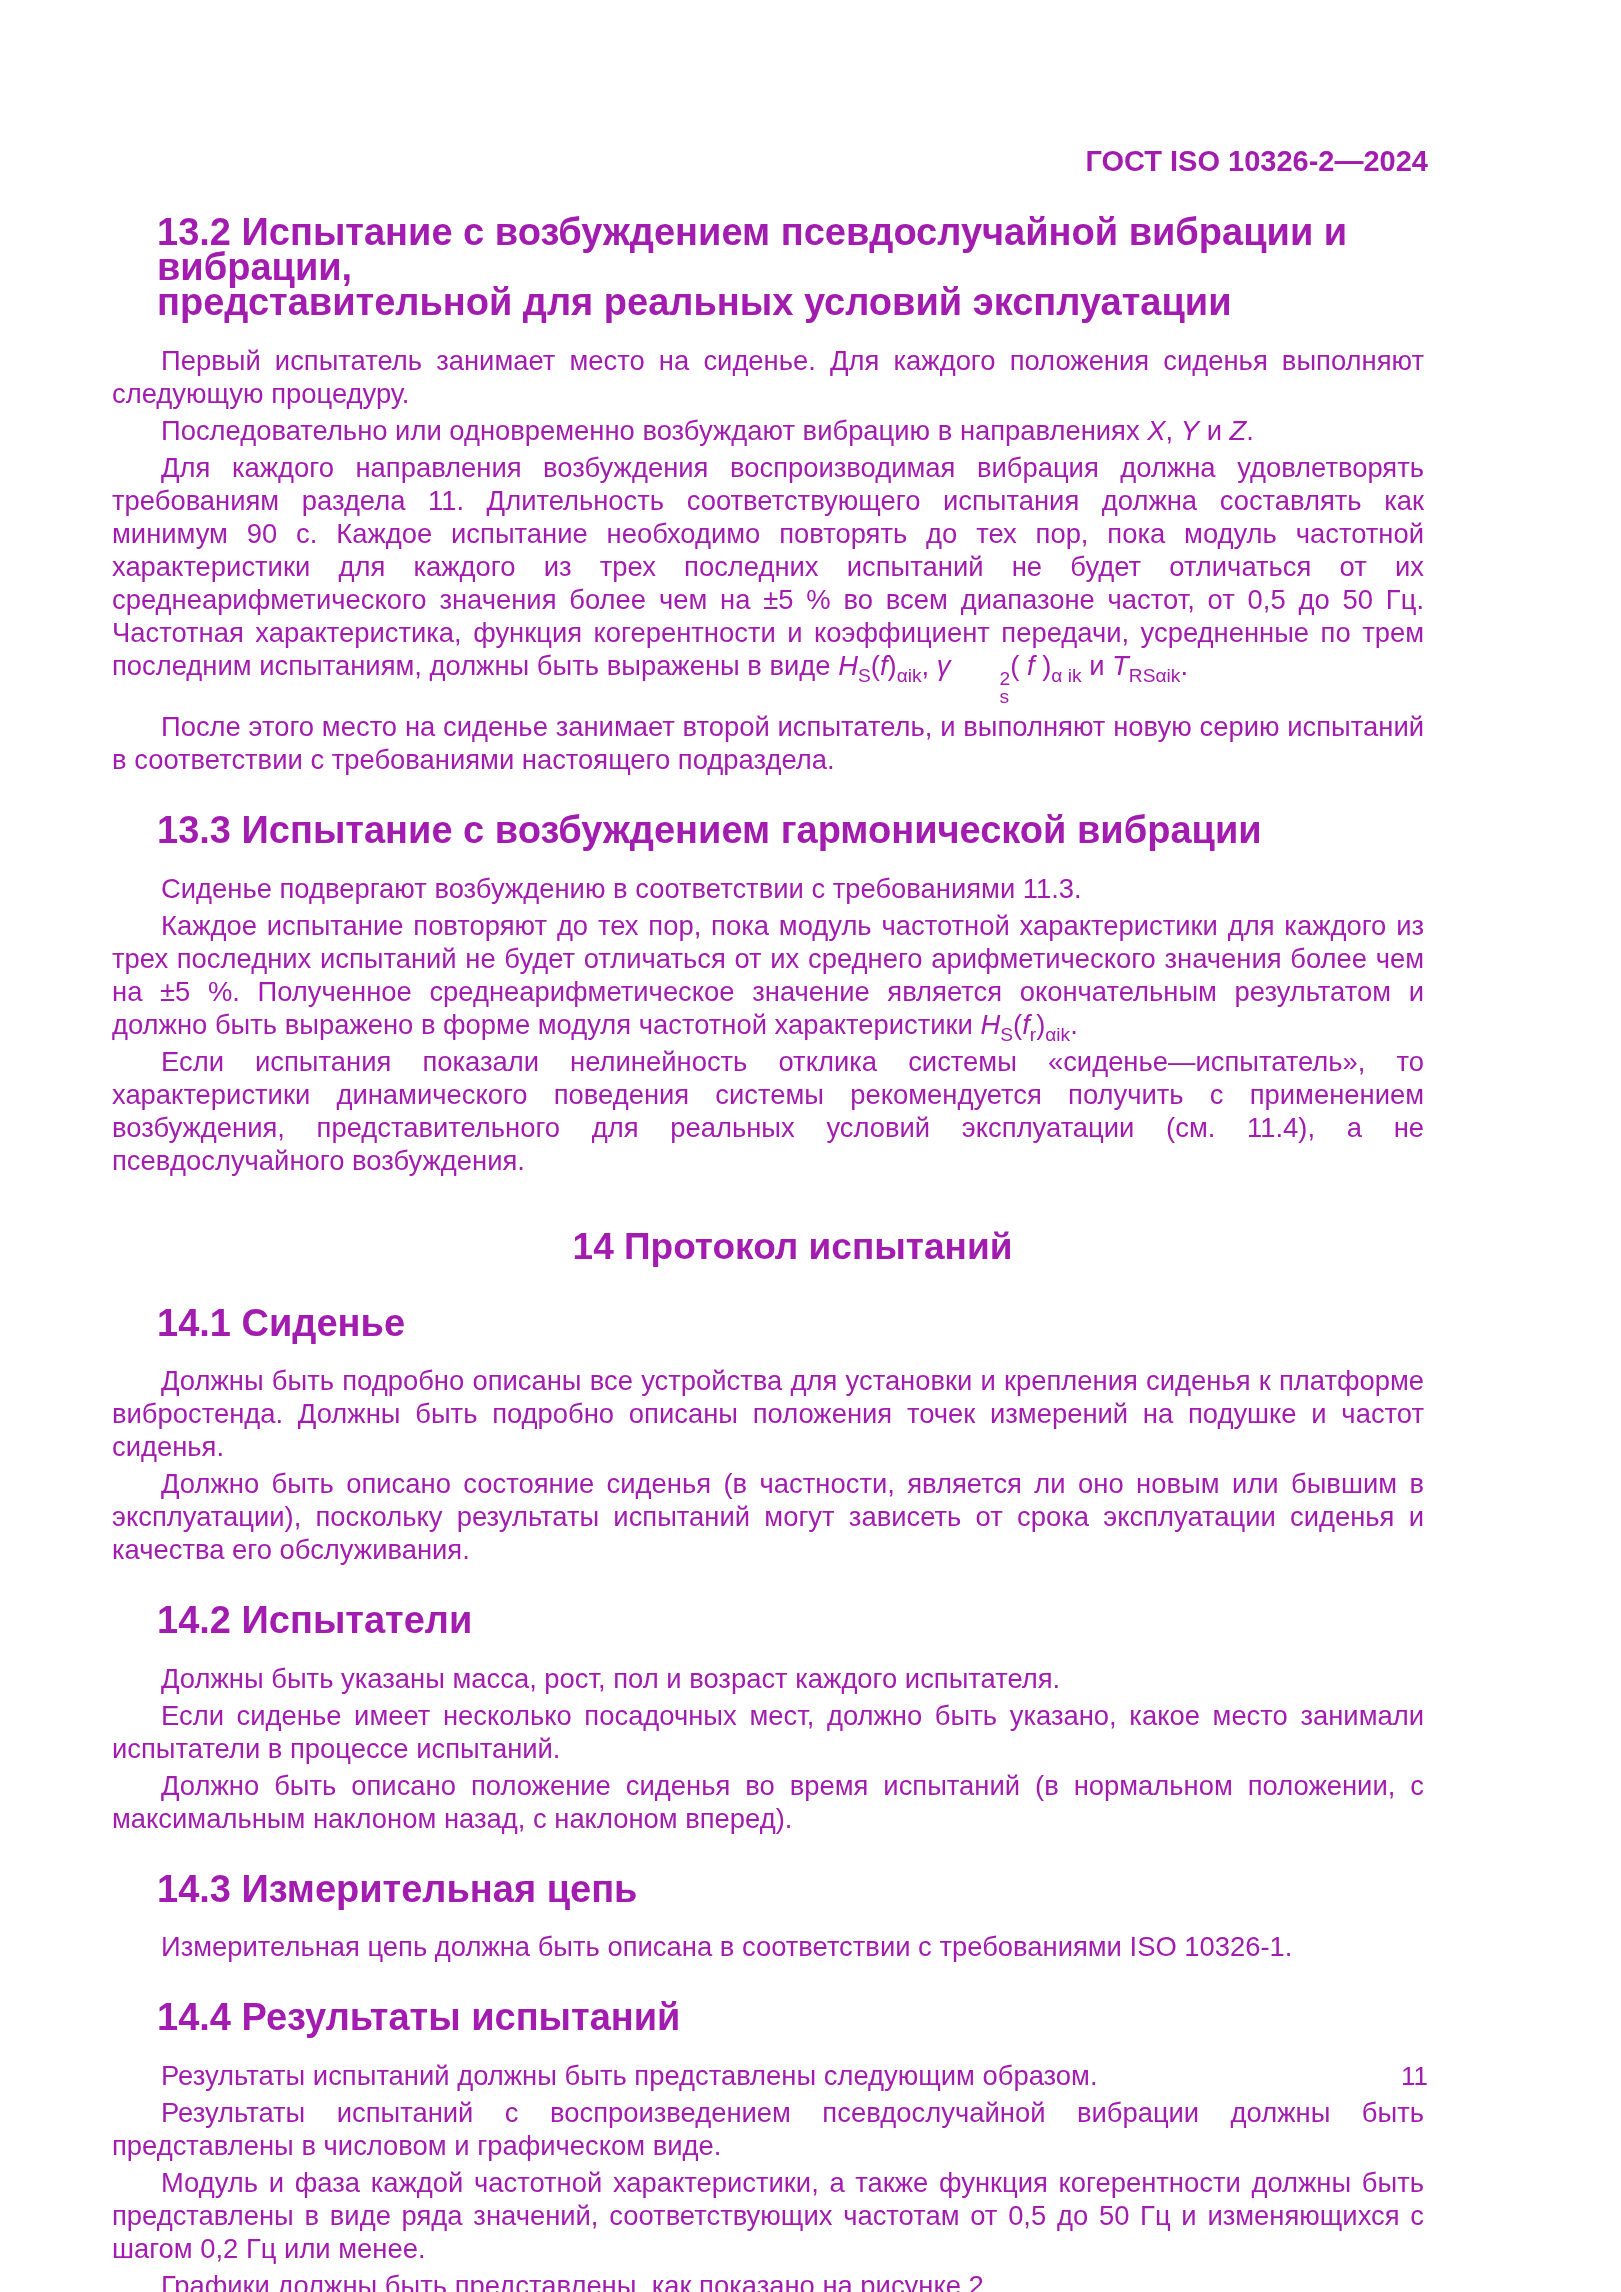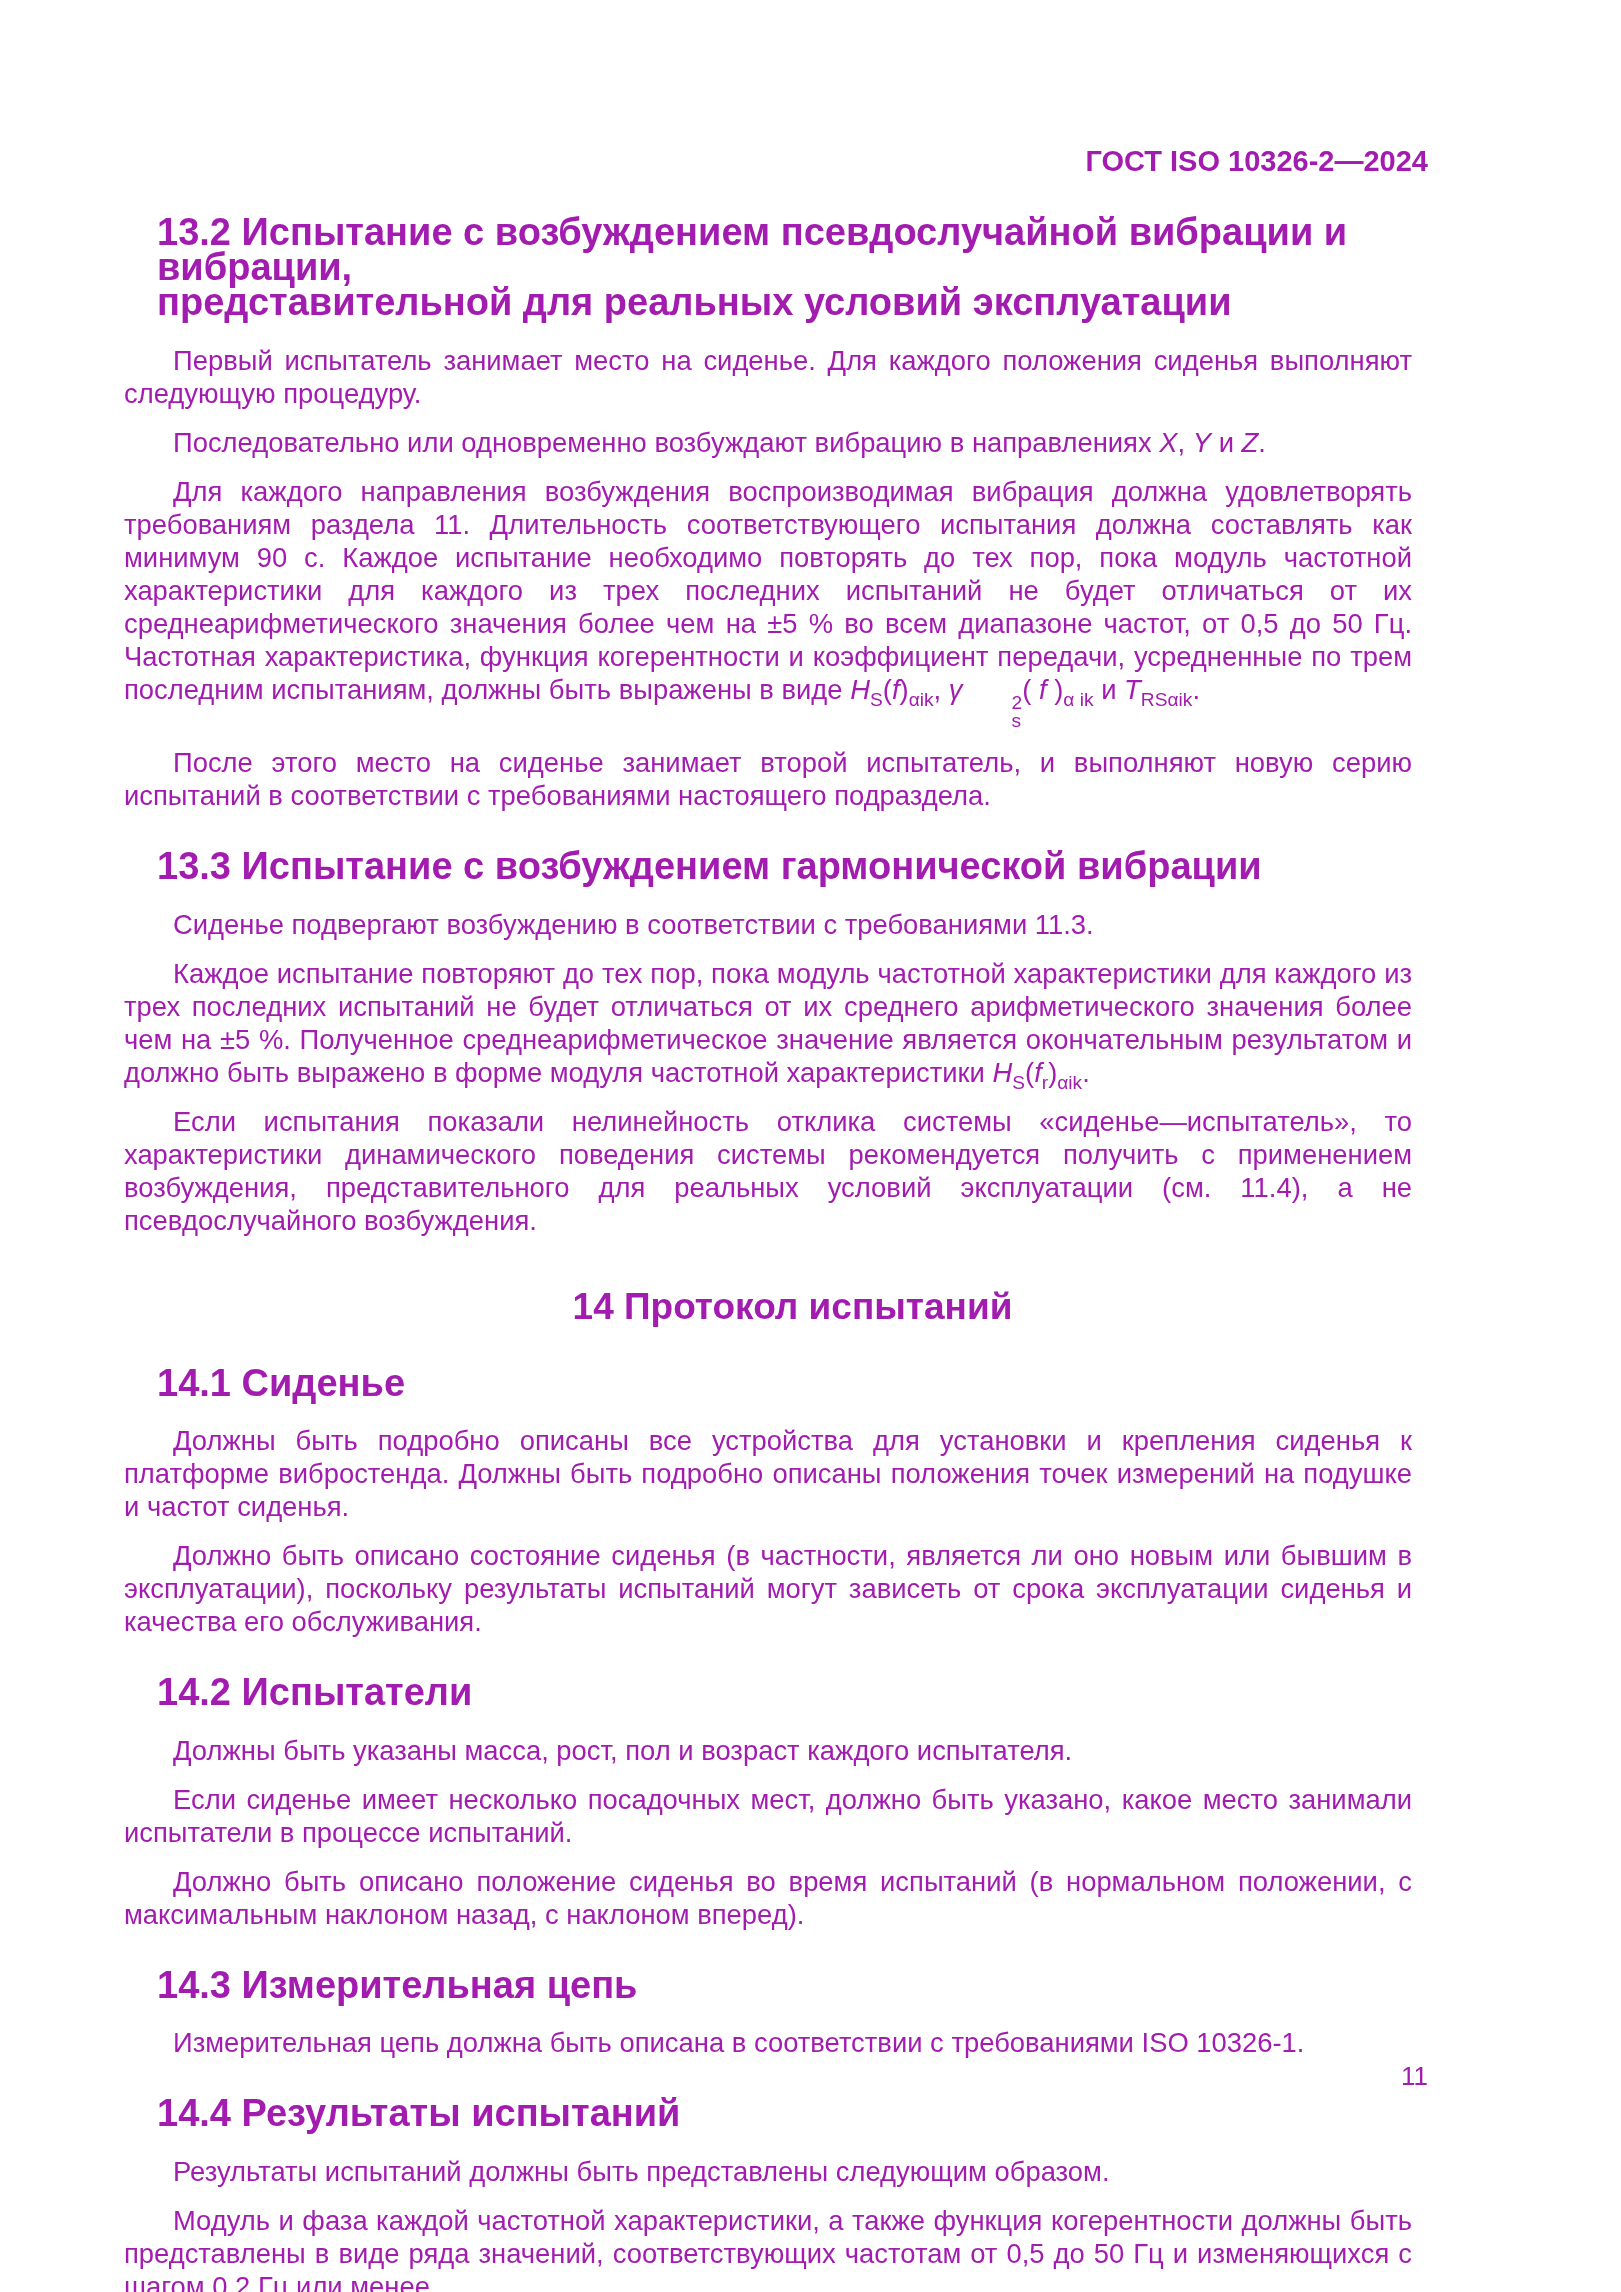--- a/index.html
+++ b/index.html
@@ -14,21 +14,21 @@
   }
   .doc-header {
     padding: 145px 193px 0 108px;
     text-align: right;
     font-weight: 700;
     font-size: 29px;
     line-height: 33px;
   }
   .doc-body { margin: 0 193px 0 108px; }
   .para {
-    margin: 16px;
+    margin: 4px;
     font-size: 27.4px;
     line-height: 33px;
     text-align: justify;
     text-align-last: left;
     text-indent: 49px;
   }
   h1.h1 {
     font-size: 37px;
     line-height: 45px;
     font-weight: 700;
@@ -101,18 +101,19 @@
       <p class="para"><span>Если сиденье имеет несколько посадочных мест, должно быть указано, какое место занимали испытатели в процессе испытаний.</span></p>
       <p class="para"><span>Должно быть описано положение сиденья во время испытаний (в нормальном положении, с максимальным наклоном назад, с наклоном вперед).</span></p>
       <h2 class="h2">
         <span class="hline">14.3 Измерительная цепь</span>
       </h2>
       <p class="para"><span>Измерительная цепь должна быть описана в соответствии с требованиями ISO 10326-1.</span></p>
       <h2 class="h2">
         <span class="hline">14.4 Результаты испытаний</span>
       </h2>
       <p class="para"><span>Результаты испытаний должны быть представлены следующим образом.</span></p>
+      <p class="para"><span>Результаты испытаний с воспроизведением псевдослучайной вибрации должны быть представлены в числовом и графическом виде.</span></p>
       <p class="para"><span>Модуль и фаза каждой частотной характеристики, а также функция когерентности должны быть представлены в виде ряда значений, соответствующих частотам от 0,5 до 50 Гц и изменяющихся с шагом 0,2 Гц или менее.</span></p>
       <p class="para"><span>Графики должны быть представлены, как показано на рисунке 2.</span></p>
     </main>
   <div class="page-number">11</div>
 </div>
 
 
 </body></html>

